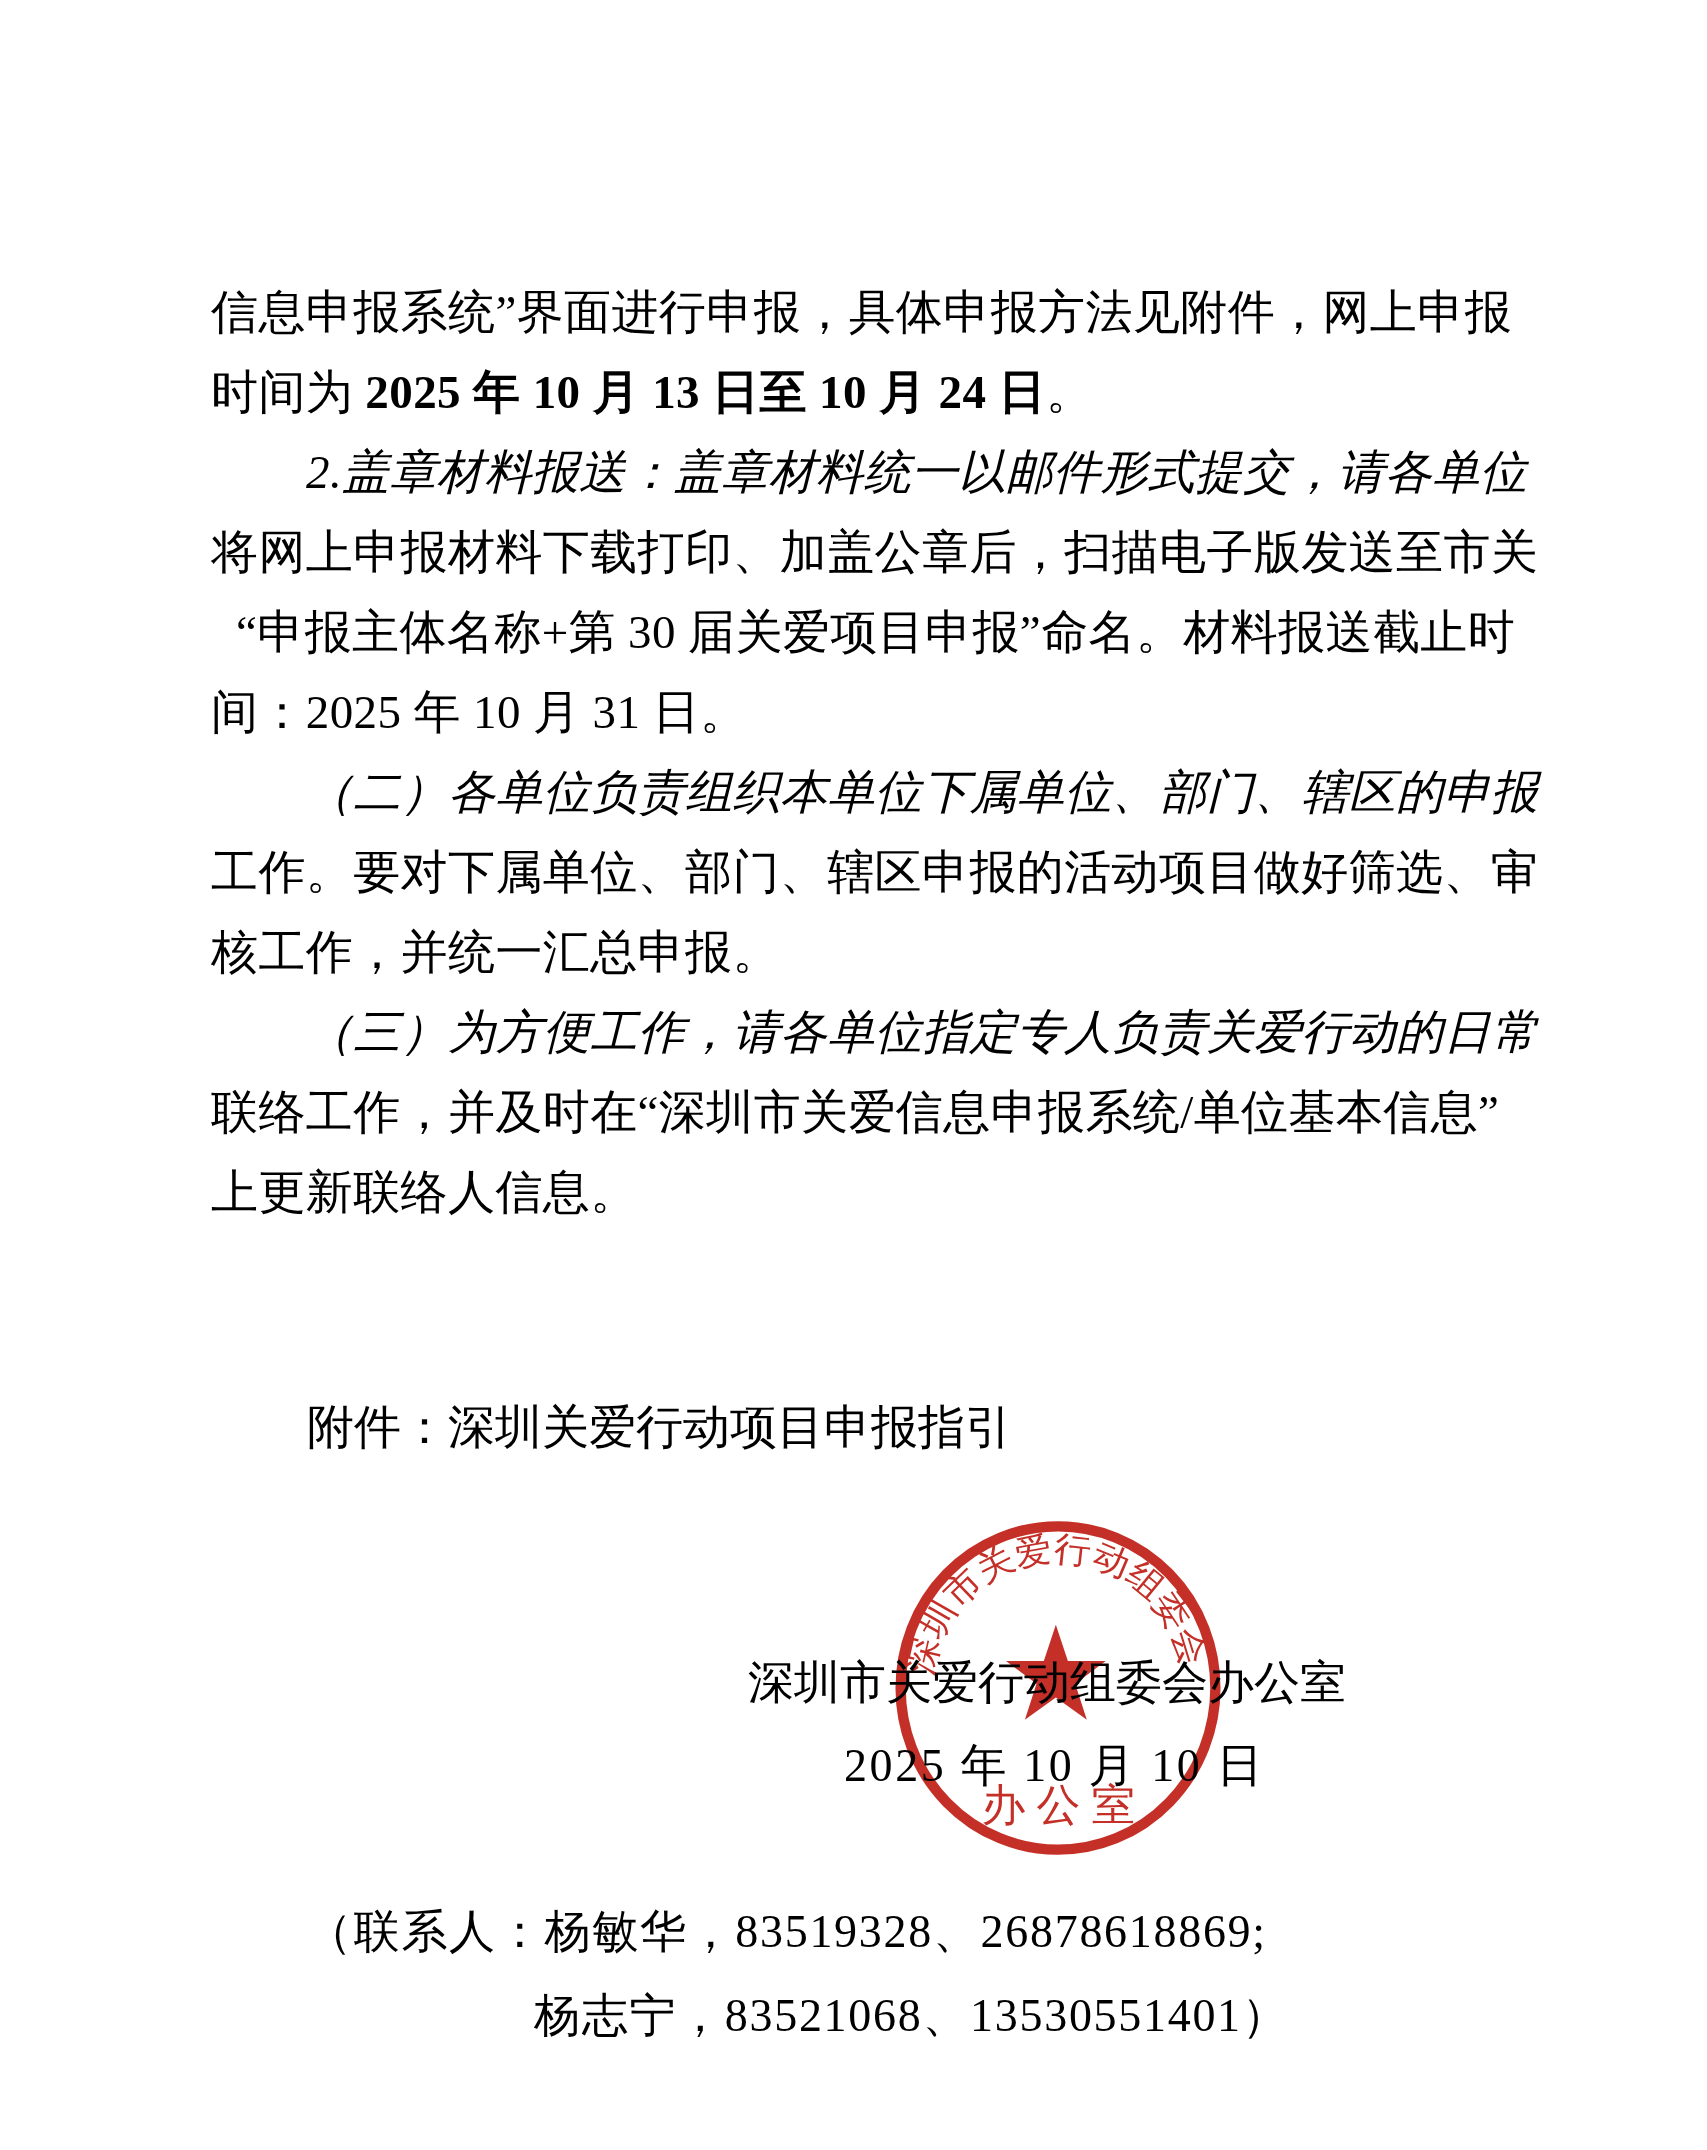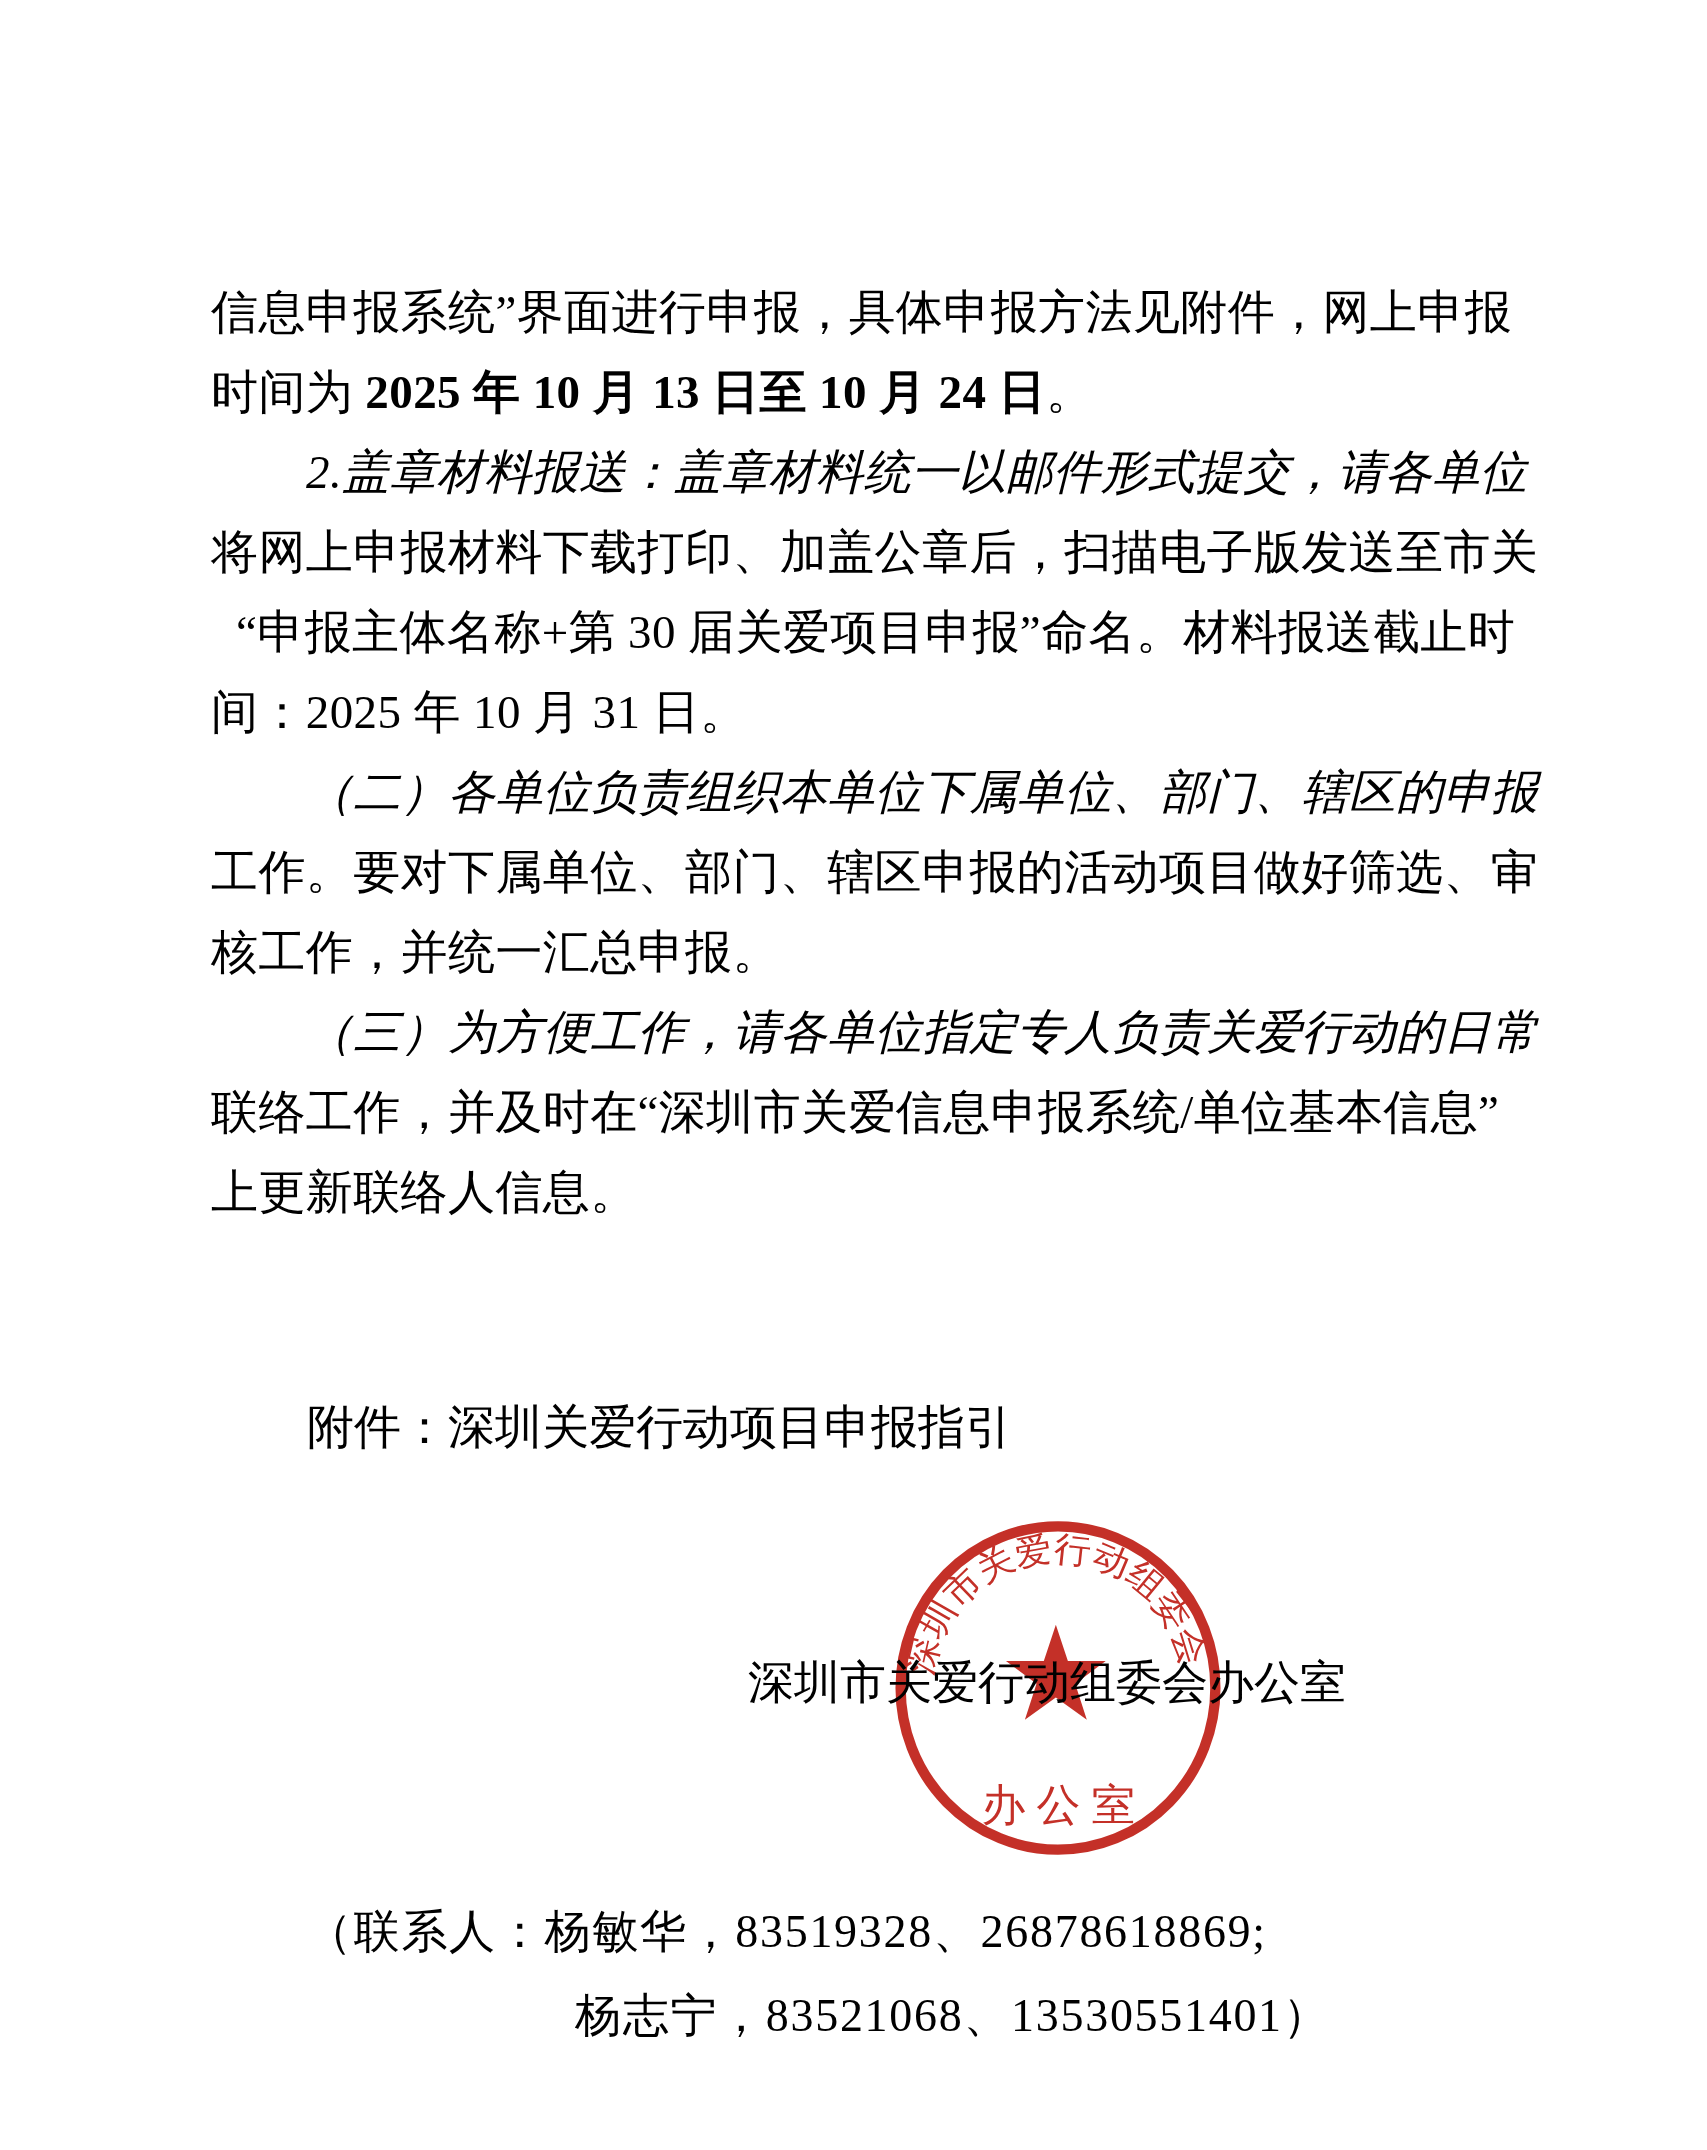--- a/index.html
+++ b/index.html
@@ -20,21 +20,21 @@
   }
   .ind{padding-left:95px;font-style:italic;}
   .indhalf{padding-left:25px;}
   .bold{font-weight:bold;}
   .email{text-decoration:underline;text-underline-offset:6px;}
   .pos{position:absolute;white-space:nowrap;text-align:right;}
   .attach{left:307px;top:1395px;font-size:47px;line-height:65px;}
   .signature{left:748px;top:1659px;font-size:46px;line-height:47px;}
   .dateline{left:844px;top:1742px;font-size:46px;line-height:47px;letter-spacing:2.6px;}
   .contact1{left:306px;top:1908px;font-size:46px;line-height:47px;letter-spacing:1.7px;}
-  .contact2{left:534px;top:1992px;font-size:46px;line-height:47px;letter-spacing:1.7px;margin-left:41px;}
+  .contact2{left:534px;top:1992px;font-size:46px;line-height:47px;letter-spacing:1.7px;}
   .seal{
     position:absolute;left:890px;top:1516px;width:336px;height:344px;
     mix-blend-mode:multiply;opacity:0.95;
   }
   .seal svg{display:block;width:100%;height:100%;}
 </style>
 </head>
 <body>
 
 <div class="page">
@@ -62,17 +62,18 @@
       <polygon fill="#c1251c" points="385,253 413,337 501,337 430,390 457,474 385,422 313,474 340,390 269,337 357,337"></polygon>
       <path id="sealArc" d="M 98 374 A 293 293 0 0 1 682 374" fill="none"></path>
       <text font-size="82" fill="#c1251c" font-family="Liberation Serif, DejaVu Serif, serif">
         <textPath href="#sealArc" startOffset="0" textLength="850" lengthAdjust="spacingAndGlyphs">深圳市关爱行动组委会</textPath>
       </text>
       <text x="404" y="706" font-size="102" letter-spacing="26" fill="#c1251c" text-anchor="middle" font-family="Liberation Serif, DejaVu Serif, serif">办公室</text>
     </svg>
   </div>
 
   <div class="pos signature">深圳市关爱行动组委会办公室</div>
+  <div class="pos dateline">2025 年 10 月 10 日</div>
   <div class="pos contact1">（联系人：杨敏华，83519328、26878618869;</div>
   <div class="pos contact2">杨志宁，83521068、13530551401）</div>
 
 </div>
 
 
 </body></html>

